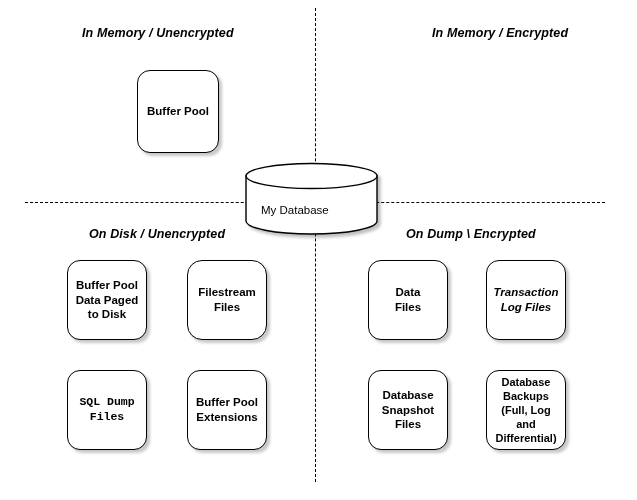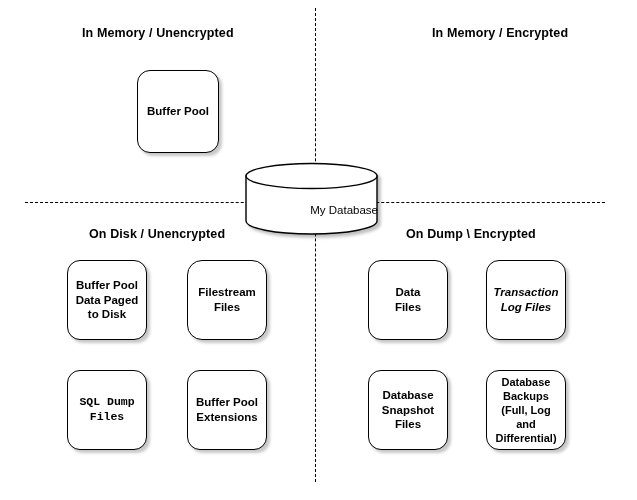--- a/index.html
+++ b/index.html
@@ -35,20 +35,21 @@
   }
 
   
   .quadrant-label {
     position: absolute;
     font-size: 12.5px;
     font-weight: bold;
     color: #000000;
     white-space: nowrap;
     letter-spacing: 0.1px;
+    font-style: italic;
   }
   #label-mem-unenc { left: 82px;  top: 26px; }
   #label-mem-enc   { left: 396px; top: 26px; padding-left: 36px; }
   #label-disk-unenc{ left: 89px;  top: 227px; }
   #label-disk-enc  { left: 406px; top: 227px; }
 
   
   .node-box {
     position: absolute;
     box-sizing: border-box;
@@ -87,24 +88,24 @@
     width: 133px;
     height: 71px;
   }
   #db-cylinder svg {
     position: absolute;
     left: 0; top: 0;
     overflow: visible;
   }
   #db-cylinder-label {
     position: absolute;
-    left: 0;
+    left: 16px;
     top: 41px;
     width: 133px;
-    text-align: right;
+    text-align: left;
     font-size: 11.5px;
     color: #000000;
     font-family: "Liberation Sans", sans-serif;
     pointer-events: none;
   }
 </style>
 </head>
 <body>
 
 <div id="canvas">

